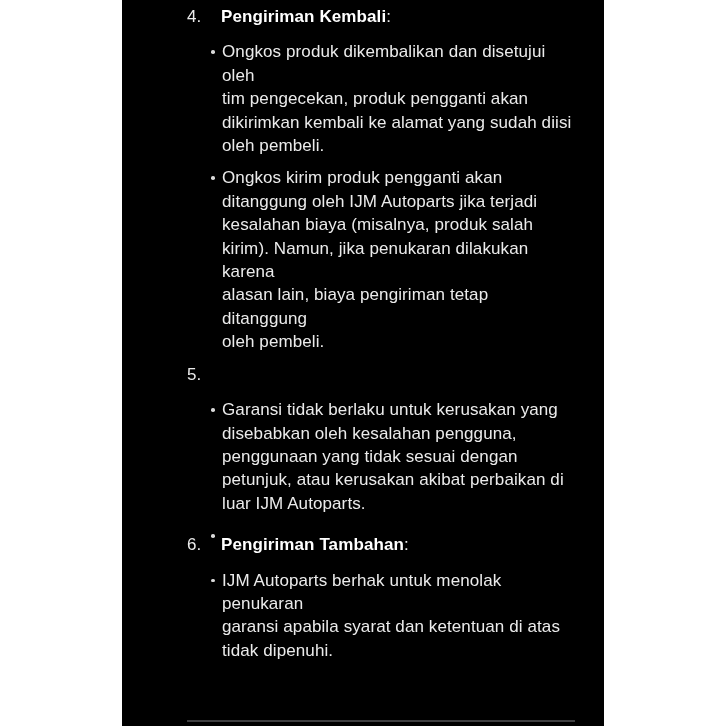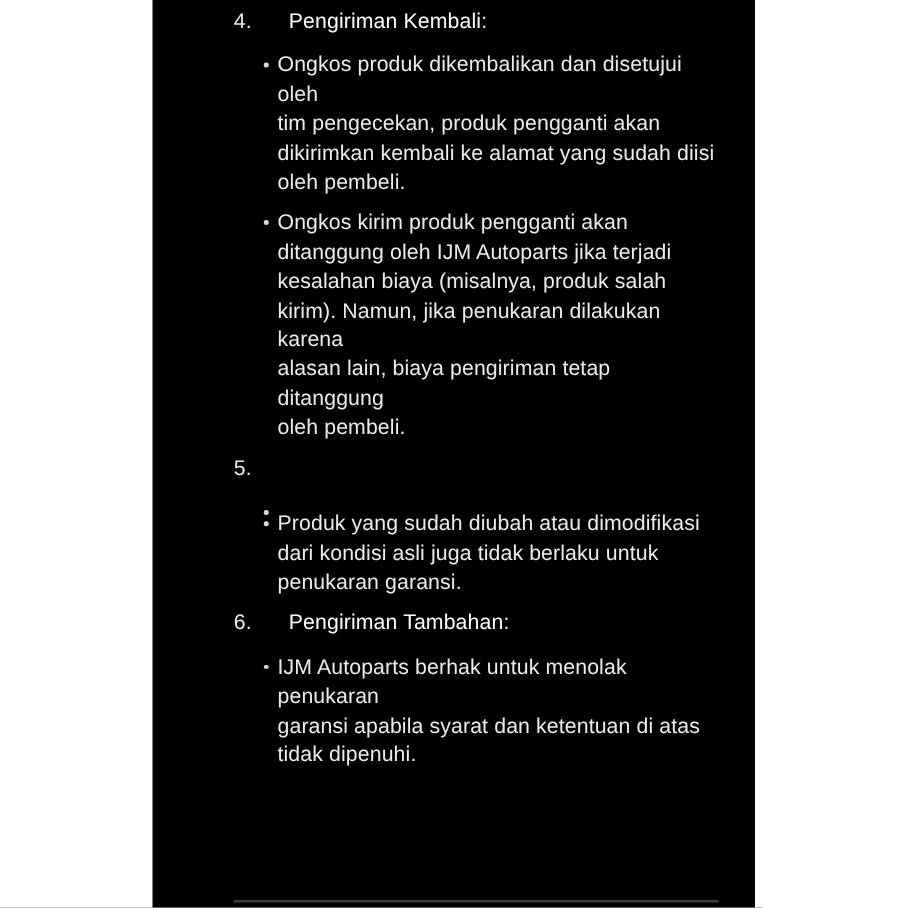--- a/index.html
+++ b/index.html
@@ -34,23 +34,22 @@
     letter-spacing: 0.1px;
   }
   .heading {
     display: flex;
     margin: 8px 0 12px 0;
     color: var(--body-text-color);
   }
   .section:first-child .heading { margin-top: 0; }
   .heading .num { flex: 0 0 34px; }
   .heading .title-wrap b {
-    font-weight: 400;
+    font-weight: 700;
     color: var(--heading-text-color);
-    margin-left: 10px;
   }
   .bullet {
     display: flex;
     margin: 0 0 9px 0;
     padding-left: 24px;
   }
   .bullet .dot {
     flex: 0 0 11px;
     position: relative;
   }
@@ -100,26 +99,28 @@
 oleh pembeli.</span>
       </div>
     </div>
 
     <div class="section">
       <div class="heading">
         <span class="num">5.</span>
       </div>
       <div class="bullet">
         <span class="dot"></span>
+        <span class="bullet-text">Garansi tidak berlaku untuk kerusakan yang
+disebabkan oleh kesalahan pengguna,
+penggunaan yang tidak sesuai dengan
+petunjuk, atau kerusakan akibat perbaikan di
+luar IJM Autoparts.</span>
       </div>
       <div class="bullet">
         <span class="dot"></span>
-        <span class="bullet-text">Produk yang sudah diubah atau dimodifikasi
-dari kondisi asli juga tidak berlaku untuk
-penukaran garansi.</span>
       </div>
     </div>
 
     <div class="section">
       <div class="heading">
         <span class="num">6.</span>
         <span class="title-wrap"><b>Pengiriman Tambahan</b><span>:</span></span>
       </div>
       <div class="bullet">
         <span class="dot"></span>

